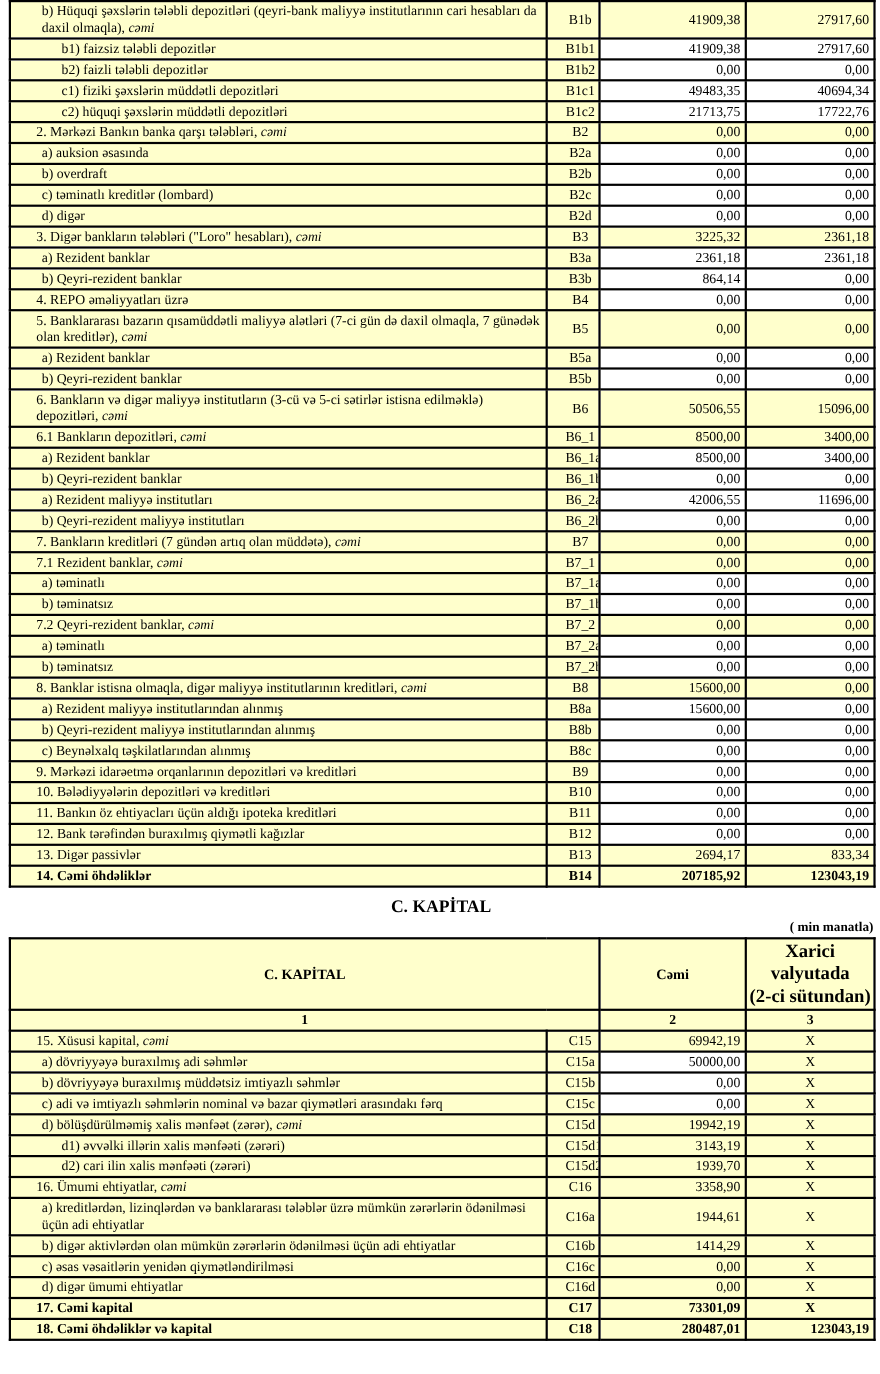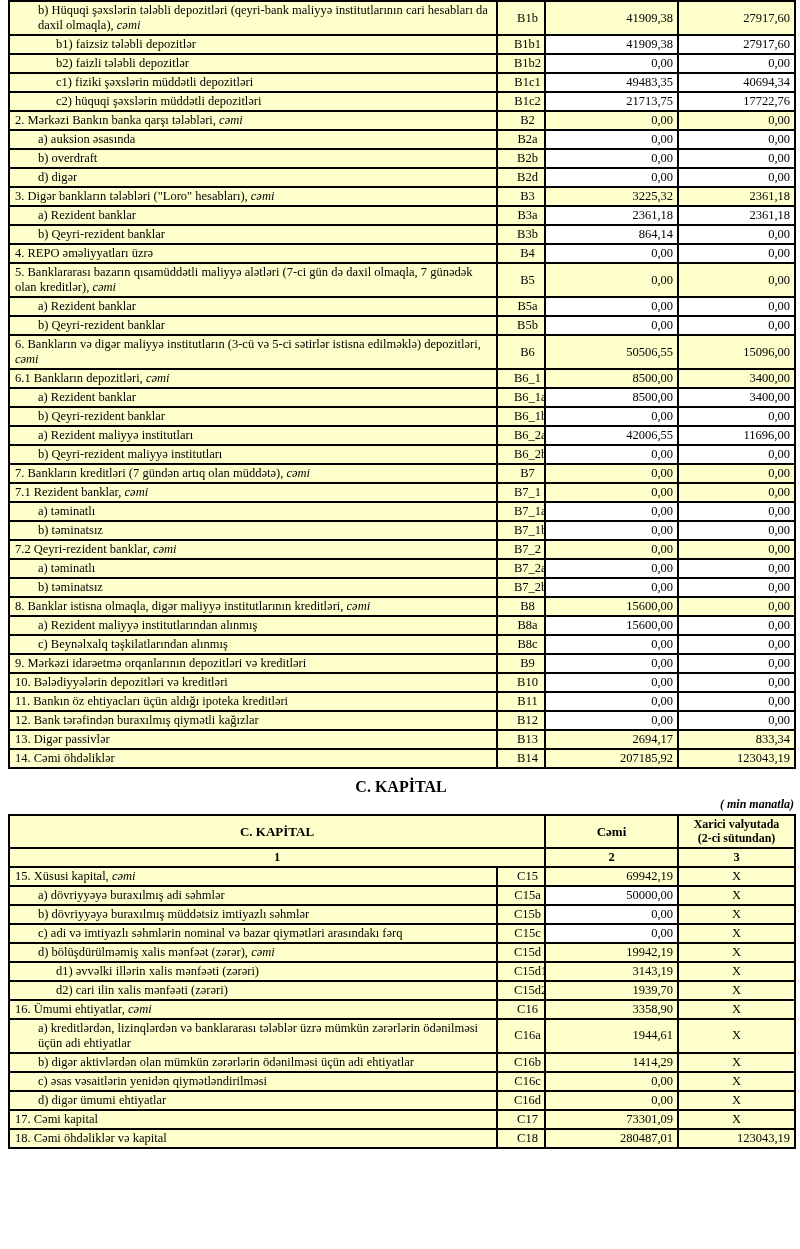--- a/index.html
+++ b/index.html
@@ -4,38 +4,38 @@
 <style>
   html,body{margin:0;padding:0;}
   body{
     width:800px;height:1249px;overflow:hidden;background:#fff;color:#000;
     font-family:"Liberation Serif", serif;
   }
   table{border-collapse:collapse;table-layout:fixed;width:786px;margin-left:8px;}
   td,th{border:2px solid #000;overflow:hidden;vertical-align:middle;
     font-size:12.5px;line-height:1.2;padding:1px 3px;font-weight:normal;}
   tr.thin-top td{border-top-width:1px;margin-left:43px;}
-  tr.bold td{font-weight:normal;}
+  tr.bold td{font-weight:bold;}
   #liab tr{height:19px;}
   #cap tr{height:18px;}
   .lbl{background:var(--cell-yellow);text-align:left;}
-  .ind0{padding-left:5px;margin-left:16px;}
+  .ind0{padding-left:23px;margin-left:16px;}
   .ind1{padding-left:28px;}
   .ind2{padding-left:46px;}
   .code{background:var(--cell-yellow);text-align:center;padding-left:16px;}
   .val{text-align:right;padding-right:4px;}
   .val.center{text-align:center;padding-right:3px;}
   .y{background:var(--cell-yellow);}
   .w{background:#fff;}
   .section-title{width:786px;margin:8px 0 0 8px;text-align:center;
     font-weight:bold;font-size:16px;line-height:1.2;}
   .units-note{width:786px;margin:2px 0 2px 8px;text-align:right;
-    font-style:italic;font-weight:bold;font-size:12px;line-height:1.15;}
+    font-weight:bold;font-size:12px;line-height:1.15;}
   .hdr{background:var(--cell-yellow);font-weight:bold;text-align:center;font-size:13px;}
-  .hdr-fx{font-size:12px;line-height:1.2;padding:1px 2px;}
+  .hdr-fx{font-size:17px;line-height:1.2;padding:1px 2px;}
   tr.hdr-row{height:34px;}
   tr.nums-row{height:16px;}
   .nums{background:var(--cell-yellow);font-weight:bold;text-align:center;}
 </style>
 </head>
 <body>
 
 <table id="liab">
   <colgroup>
     <col style="width:488px">
@@ -86,20 +86,26 @@
         <td class="val w">0,00</td>
         <td class="val w">0,00</td>
       </tr>
       <tr class="thin-top">
         <td class="lbl ind1">b) overdraft</td>
         <td class="code">B2b</td>
         <td class="val w">0,00</td>
         <td class="val w">0,00</td>
       </tr>
       <tr class="thin-top">
+        <td class="lbl ind1">c) təminatlı kreditlər (lombard)</td>
+        <td class="code">B2c</td>
+        <td class="val w">0,00</td>
+        <td class="val w">0,00</td>
+      </tr>
+      <tr class="thin-top">
         <td class="lbl ind1">d) digər</td>
         <td class="code">B2d</td>
         <td class="val w">0,00</td>
         <td class="val w">0,00</td>
       </tr>
       <tr>
         <td class="lbl ind0">3. Digər bankların tələbləri ("Loro" hesabları), <i>cəmi</i></td>
         <td class="code">B3</td>
         <td class="val y">3225,32</td>
         <td class="val y">2361,18</td>
@@ -221,20 +227,26 @@
       <tr>
         <td class="lbl ind0">8. Banklar istisna olmaqla, digər maliyyə institutlarının kreditləri, <i>cəmi</i></td>
         <td class="code">B8</td>
         <td class="val y">15600,00</td>
         <td class="val y">0,00</td>
       </tr>
       <tr>
         <td class="lbl ind1">a) Rezident maliyyə institutlarından alınmış</td>
         <td class="code">B8a</td>
         <td class="val w">15600,00</td>
+        <td class="val w">0,00</td>
+      </tr>
+      <tr class="thin-top">
+        <td class="lbl ind1">b) Qeyri-rezident maliyyə institutlarından alınmış</td>
+        <td class="code">B8b</td>
+        <td class="val w">0,00</td>
         <td class="val w">0,00</td>
       </tr>
       <tr class="thin-top">
         <td class="lbl ind1">c) Beynəlxalq təşkilatlarından alınmış</td>
         <td class="code">B8c</td>
         <td class="val w">0,00</td>
         <td class="val w">0,00</td>
       </tr>
       <tr>
         <td class="lbl ind0">9. Mərkəzi idarəetmə orqanlarının depozitləri və kreditləri</td>

